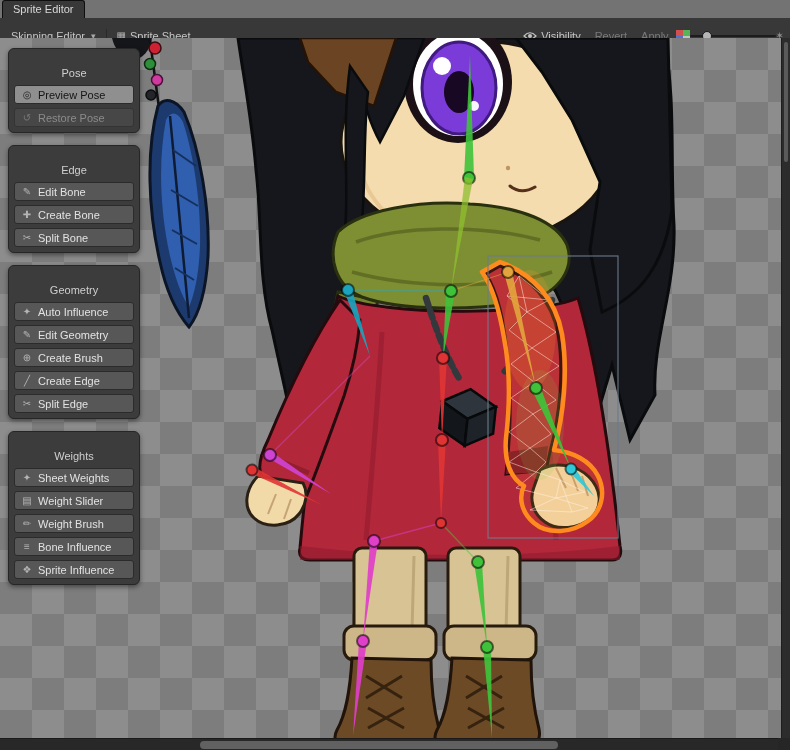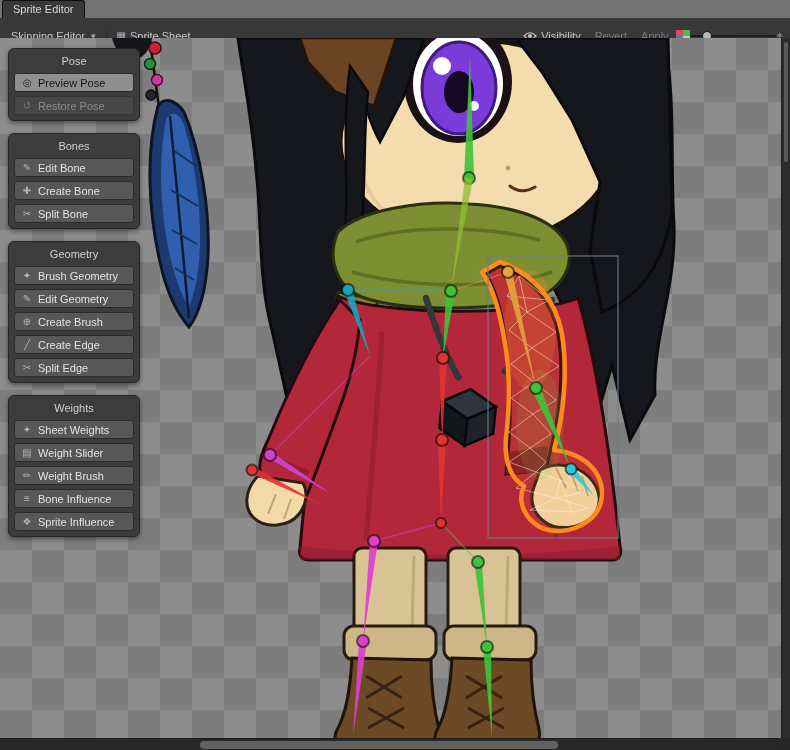--- a/index.html
+++ b/index.html
@@ -41,21 +41,21 @@
       linear-gradient(45deg,#7d7d7d 25%,transparent 25%,transparent 75%,#7d7d7d 75%),
       linear-gradient(45deg,#7d7d7d 25%,transparent 25%,transparent 75%,#7d7d7d 75%);
     background-position:0 0,32px 32px;
     background-size:64px 64px;
   }
   .art { position:absolute; top:0; left:0; }
   
   .left-panel { position:absolute; left:8px; top:10px; width:132px; }
   .tool-group {
     background:#3c3c3c; border:1px solid #262626; border-radius:6px;
-    padding:4px 5px 4px; margin-bottom:12px; box-shadow:0 2px 5px rgba(0,0,0,.45);
+    padding:16px 5px 4px; margin-bottom:12px; box-shadow:0 2px 5px rgba(0,0,0,.45);
   }
   .tool-group h3 { font-size:11px; font-weight:normal; color:#cfcfcf; text-align:center; margin:2px 0 6px; }
   .tool-btn {
     display:flex; align-items:center; gap:5px; height:19px; padding:0 6px; margin-bottom:4px;
     background:#575757; border:1px solid #2b2b2b; border-radius:3px; color:#e2e2e2; cursor:pointer;
   }
   .tool-btn:last-child { margin-bottom:1px; }
   .tool-btn .ico { width:12px; font-size:10px; color:#b4b4b4; text-align:center; flex:0 0 12px; }
   .tool-btn.active { background:#8f8f8f; color:#141414; }
   .tool-btn.active .ico { color:#222; }
@@ -269,40 +269,40 @@
           <span class="ico">◎</span>
           <span>Preview Pose</span>
         </div>
         <div class="tool-btn disabled">
           <span class="ico">↺</span>
           <span>Restore Pose</span>
         </div>
       </div>
 
       <div class="tool-group">
-        <h3>Bones</h3>
+        <h3>Edge</h3>
         <div class="tool-btn">
           <span class="ico">✎</span>
           <span>Edit Bone</span>
         </div>
         <div class="tool-btn">
           <span class="ico">✚</span>
           <span>Create Bone</span>
         </div>
         <div class="tool-btn">
           <span class="ico">✂</span>
           <span>Split Bone</span>
         </div>
       </div>
 
       <div class="tool-group">
         <h3>Geometry</h3>
         <div class="tool-btn">
           <span class="ico">✦</span>
-          <span>Brush Geometry</span>
+          <span>Auto Influence</span>
         </div>
         <div class="tool-btn">
           <span class="ico">✎</span>
           <span>Edit Geometry</span>
         </div>
         <div class="tool-btn">
           <span class="ico">⊕</span>
           <span>Create Brush</span>
         </div>
         <div class="tool-btn">

